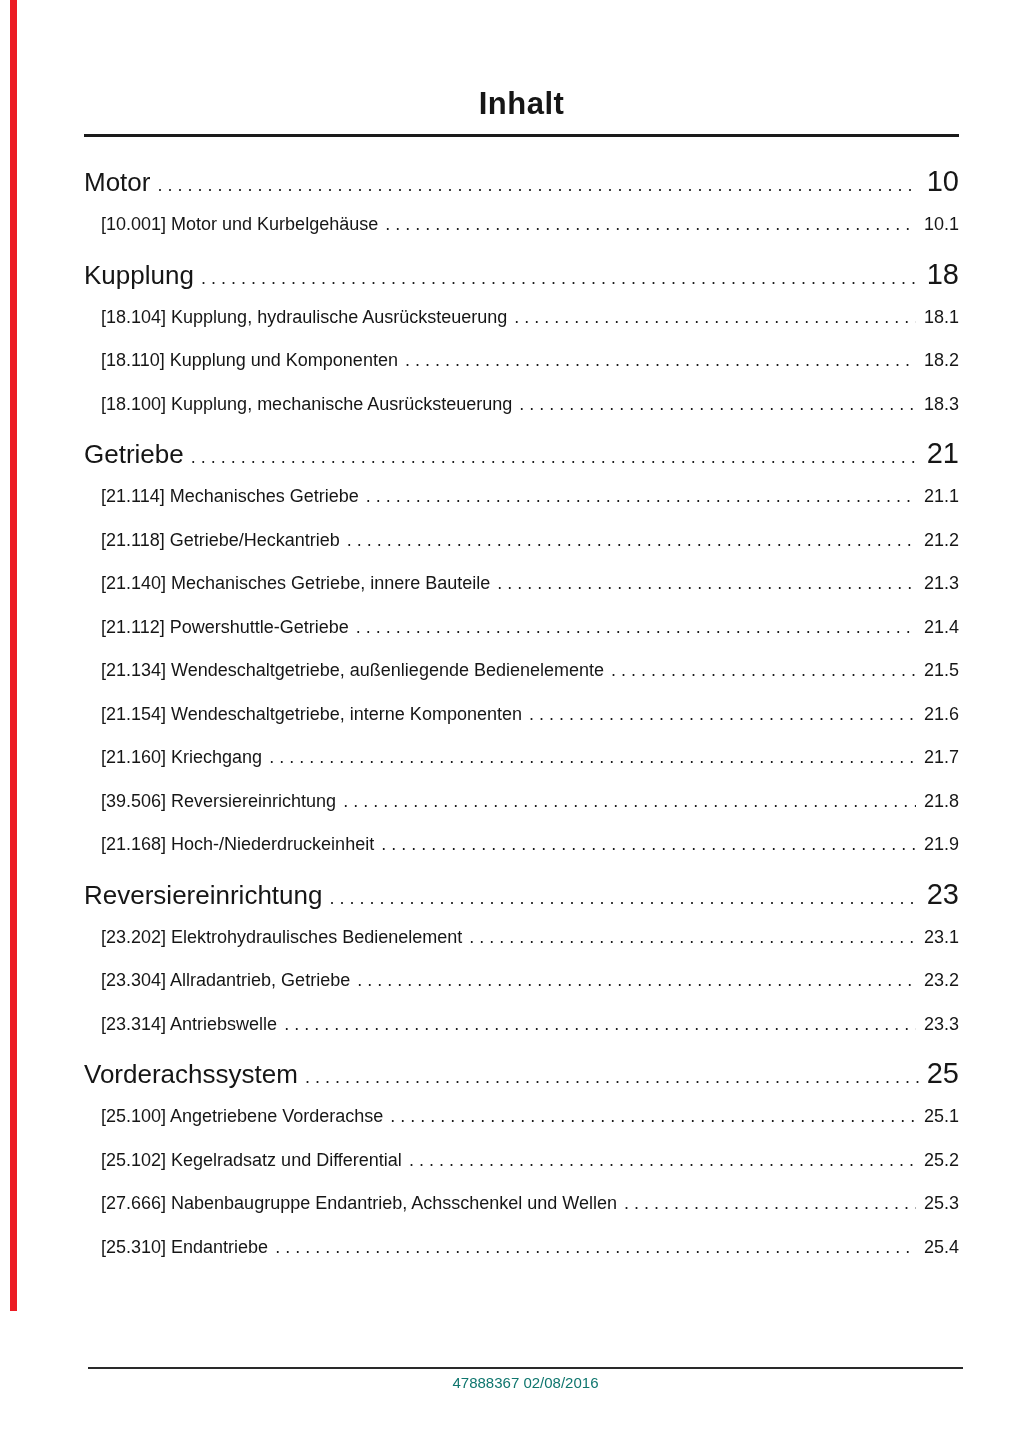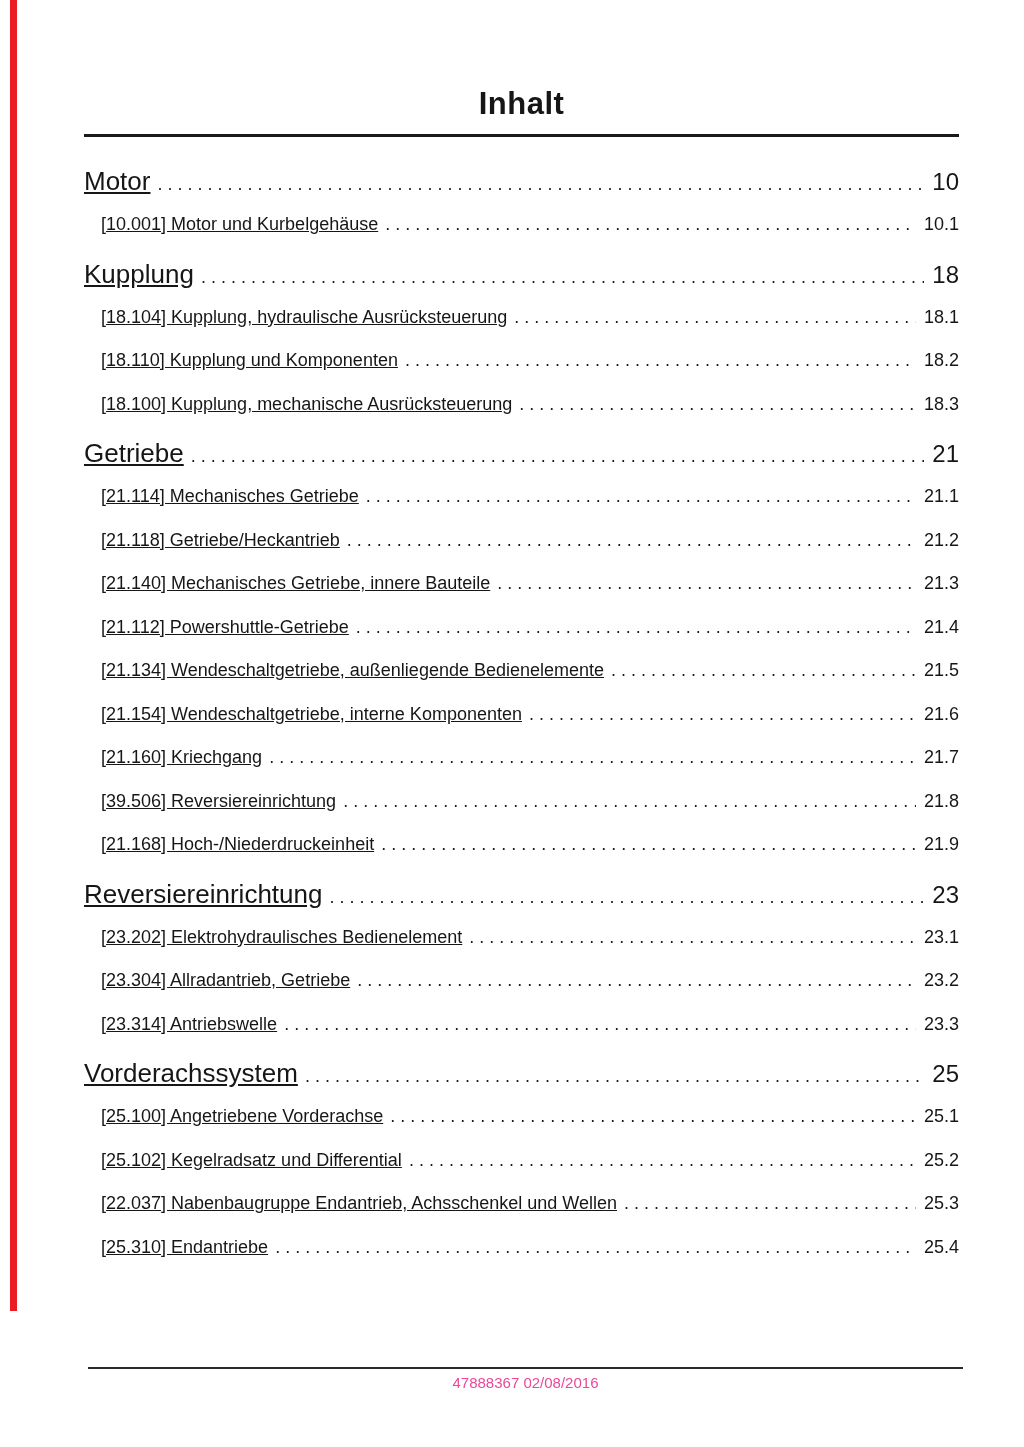--- a/index.html
+++ b/index.html
@@ -52,49 +52,49 @@
     height: 44px;
     line-height: 44px;
     margin-top: 5px;
   }
   .toc-row.entry {
     font-size: 18px;
     height: 43.5px;
     line-height: 43.5px;
     padding-left: 17px;
   }
-  .toc-row .label { flex: 0 0 auto; text-decoration: underline; }
+  .toc-row .label { flex: 0 0 auto; }
   .toc-row .dots {
     flex: 1 1 auto;
     min-width: 0;
     overflow: hidden;
     font-size: 18px;
     letter-spacing: 5px;
     margin: 0 8px 0 7px;
     color: #1c1c1c;
   }
   .toc-row .pagenum {
     flex: 0 0 auto;
     text-align: right;
   }
-  .toc-row.section .pagenum { font-size: 24px; }
+  .toc-row.section .pagenum { font-size: 29px; }
   .toc-row.entry .pagenum { font-size: 18px; }
   .footer-divider {
     position: absolute;
     left: 88px; top: 1367px;
     width: 875px;
     border-top: 2px solid #2a2a2a;
   }
   .footer-text {
     position: absolute;
     left: 88px; top: 1374px;
     width: 875px;
     text-align: center;
     font-size: 15px;
-    color: #ec4899;
+    color: #0f766e;
   }
 </style>
 </head>
 <body style="color: rgb(22, 22, 22);">
 
 <div class="page">
   <div class="accent-bar" style="background: rgb(236, 28, 36);"></div>
 
   <div class="content">
     <div class="page-title">Inhalt</div>
@@ -211,21 +211,21 @@
           <span class="label">[25.100] Angetriebene Vorderachse</span>
           <span class="dots">........................................................................................................................................................................................................</span>
           <span class="pagenum">25.1</span>
         </div>
         <div class="toc-row entry">
           <span class="label">[25.102] Kegelradsatz und Differential</span>
           <span class="dots">........................................................................................................................................................................................................</span>
           <span class="pagenum">25.2</span>
         </div>
         <div class="toc-row entry">
-          <span class="label">[22.037] Nabenbaugruppe Endantrieb, Achsschenkel und Wellen</span>
+          <span class="label">[27.666] Nabenbaugruppe Endantrieb, Achsschenkel und Wellen</span>
           <span class="dots">........................................................................................................................................................................................................</span>
           <span class="pagenum">25.3</span>
         </div>
         <div class="toc-row entry">
           <span class="label">[25.310] Endantriebe</span>
           <span class="dots">........................................................................................................................................................................................................</span>
           <span class="pagenum">25.4</span>
         </div>
       </div>
   </div>

